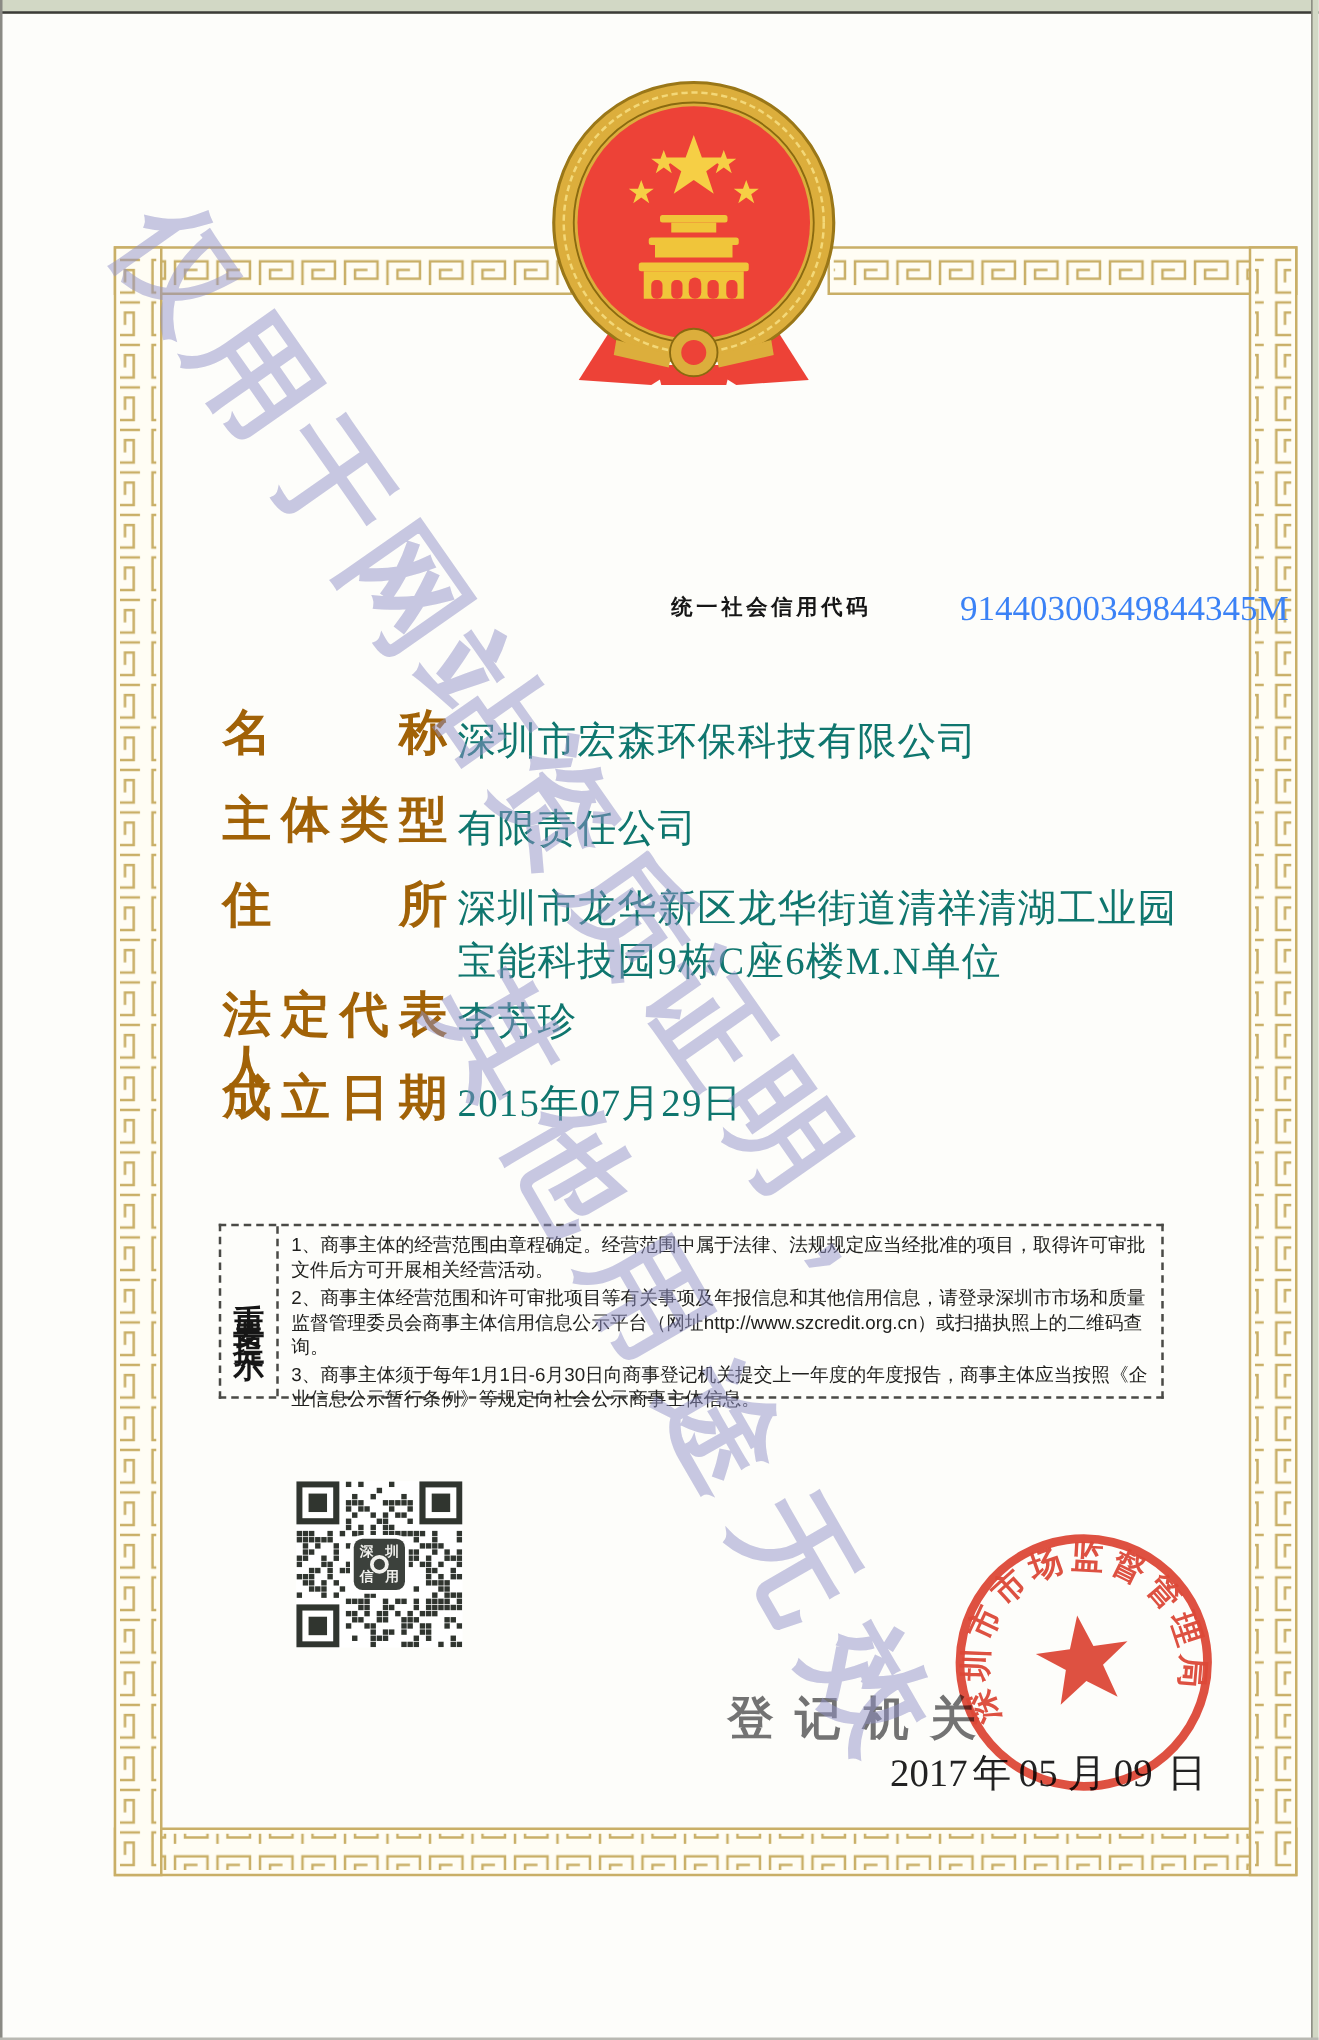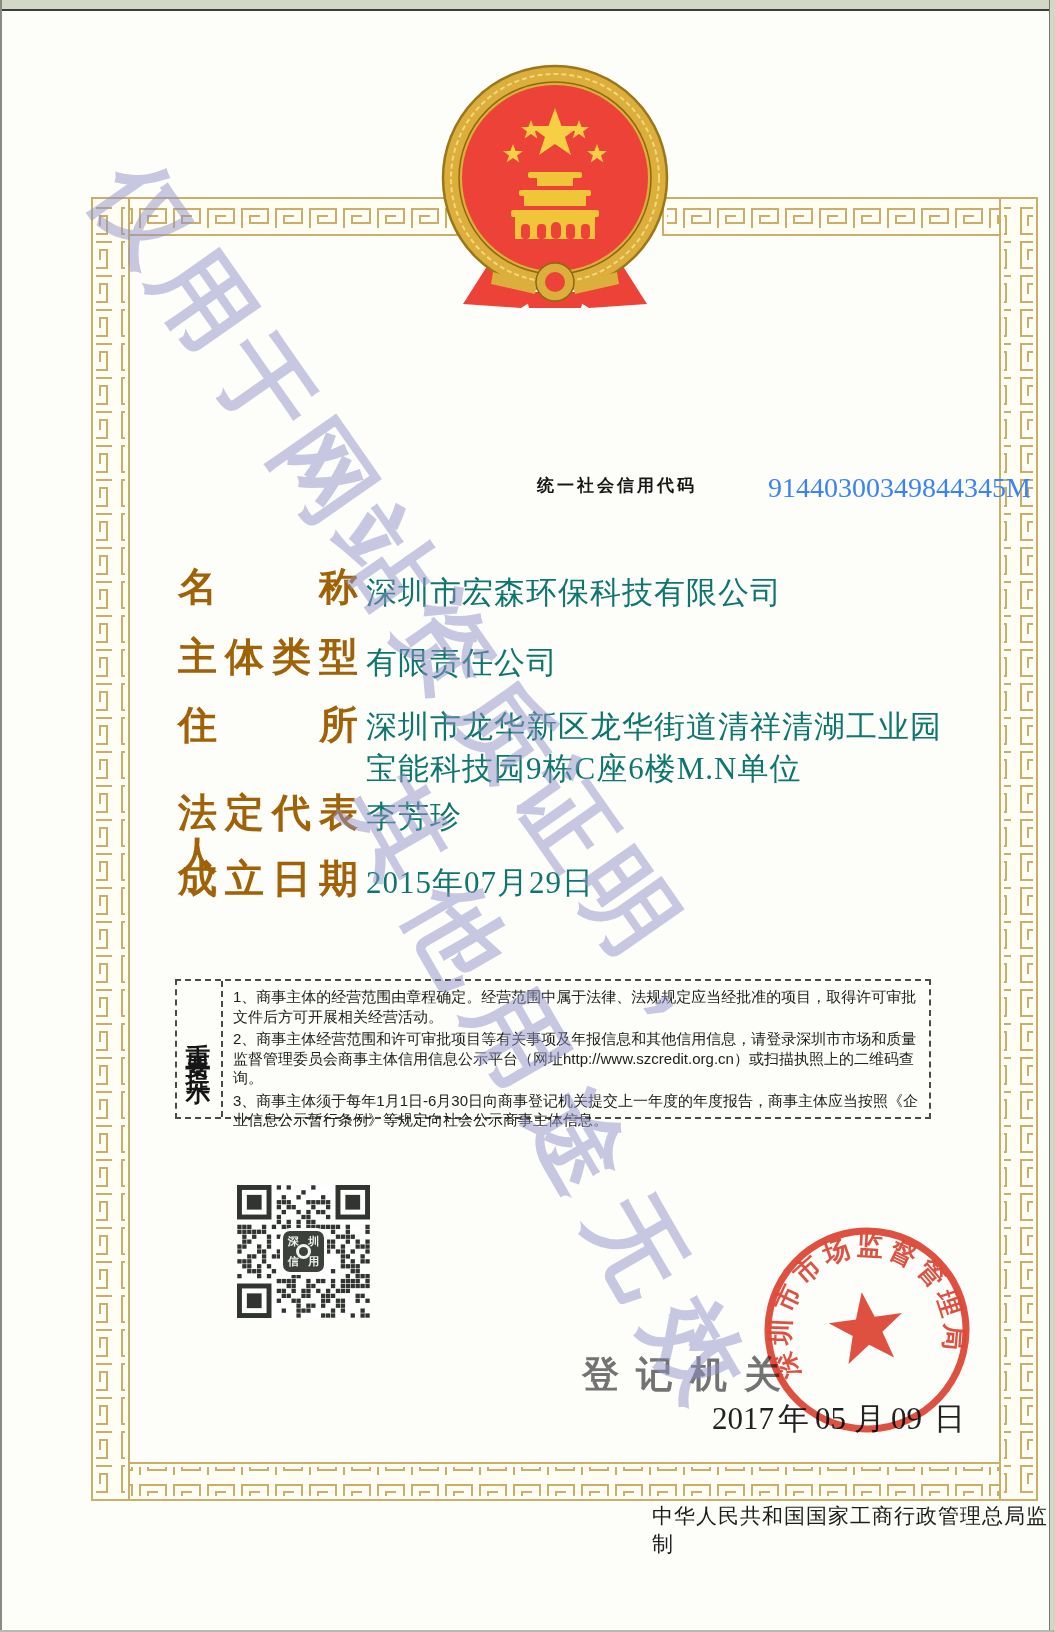--- a/index.html
+++ b/index.html
@@ -422,18 +422,17 @@
       <polygon points="125,80 134.5,106 162,106 140,122 148,149 125,133 102,149 110,122 88,106 115.5,106" fill="#dc3827" opacity="0.95"></polygon>
       <defs>
         <path id="sealArc" d="M 52.8 150.0 A 78 78 0 1 1 197.2 150.0"></path>
       </defs>
       <text font-size="26" font-weight="bold" fill="#dc3827" letter-spacing="5" opacity="0.95" font-family="Liberation Sans, sans-serif">
         <textPath href="#sealArc" startOffset="50%" text-anchor="middle">深圳市市场监督管理局</textPath>
       </text>
     </g>
   </svg>
 
-  <div class="footer">中华人民共和国国家工商行政管理总局监制</div>
 
   <div class="wm wm1">仅用于网站资质证明，</div>
   <div class="wm wm2">其他用途无效</div>
 
 </div>
 
 </body></html>

